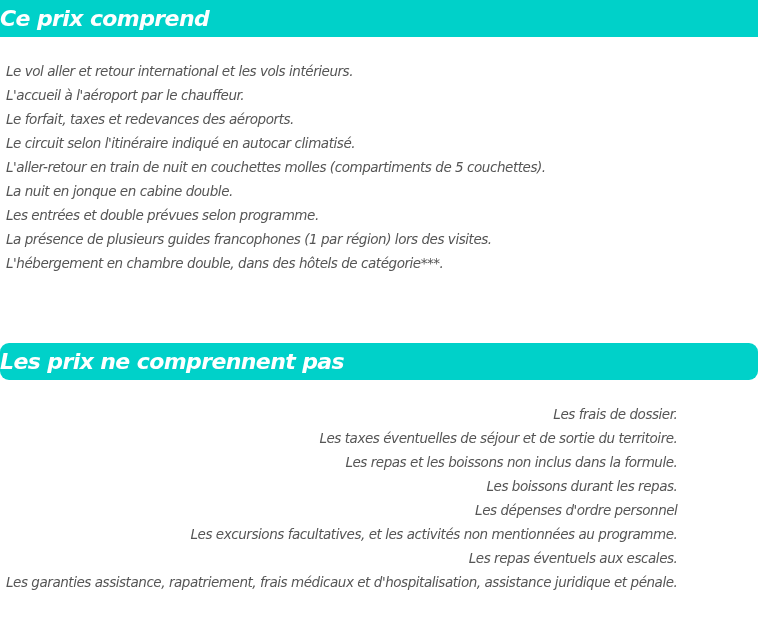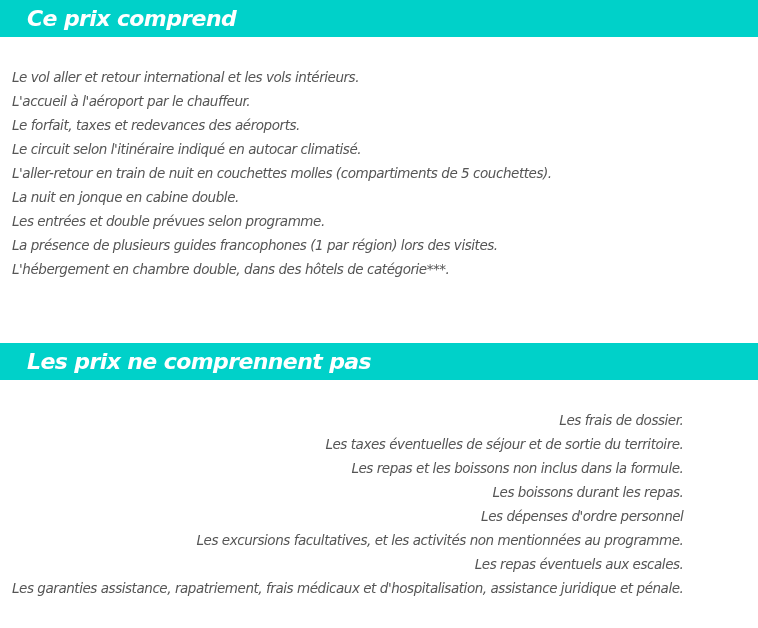--- a/index.html
+++ b/index.html
@@ -1,24 +1,24 @@
 <!DOCTYPE html>
 <html><head>
   <meta charset="utf-8">
   <style>
     html, body { margin: 0; padding: 0; background: #ffffff; }
     body { width: 758px; height: 628px; overflow: hidden; position: relative; font-family: "DejaVu Sans", sans-serif; }
     .section-header {
       position: absolute; left: 0; width: 758px; height: 37px;
       background: #00d1c9; color: #ffffff;
       font-style: italic; font-weight: bold; font-size: 22px;
-      line-height: 37px; padding-left: 27px; box-sizing: border-box;
+      line-height: 37px; padding-left: 0; box-sizing: border-box;
       letter-spacing: -0.6px;
     }
-    .list { position: absolute; left: 0; margin: 12px; padding: 0; list-style: none; }
+    .list { position: absolute; left: 0; margin: 6px; padding: 0; list-style: none; }
     .list li {
       height: 24px; line-height: 24px;
       font-style: italic; font-size: 13.5px; color: #555555;
       letter-spacing: -0.45px; white-space: nowrap;
     }
   </style>
 </head>
 <body>
 
 <div class="section-header" style="top:0;">Ce prix comprend</div>
@@ -27,21 +27,21 @@
   <li>L'accueil à l'aéroport par le chauffeur.</li>
   <li>Le forfait, taxes et redevances des aéroports.</li>
   <li>Le circuit selon l'itinéraire indiqué en autocar climatisé.</li>
   <li>L'aller-retour en train de nuit en couchettes molles (compartiments de 5 couchettes).</li>
   <li>La nuit en jonque en cabine double.</li>
   <li>Les entrées et double prévues selon programme.</li>
   <li>La présence de plusieurs guides francophones (1 par région) lors des visites.</li>
   <li>L'hébergement en chambre double, dans des hôtels de catégorie***.</li>
 </ul>
 
-<div class="section-header" style="top:343px;">Les prix ne comprennent pas</div>
+<div class="section-header" style="top:343px;border-radius:9px;">Les prix ne comprennent pas</div>
 <ul class="list" style="top:396px;text-align:right;">
   <li>Les frais de dossier.</li>
   <li>Les taxes éventuelles de séjour et de sortie du territoire.</li>
   <li>Les repas et les boissons non inclus dans la formule.</li>
   <li>Les boissons durant les repas.</li>
   <li>Les dépenses d'ordre personnel</li>
   <li>Les excursions facultatives, et les activités non mentionnées au programme.</li>
   <li>Les repas éventuels aux escales.</li>
   <li>Les garanties assistance, rapatriement, frais médicaux et d'hospitalisation, assistance juridique et pénale.</li>
 </ul>

